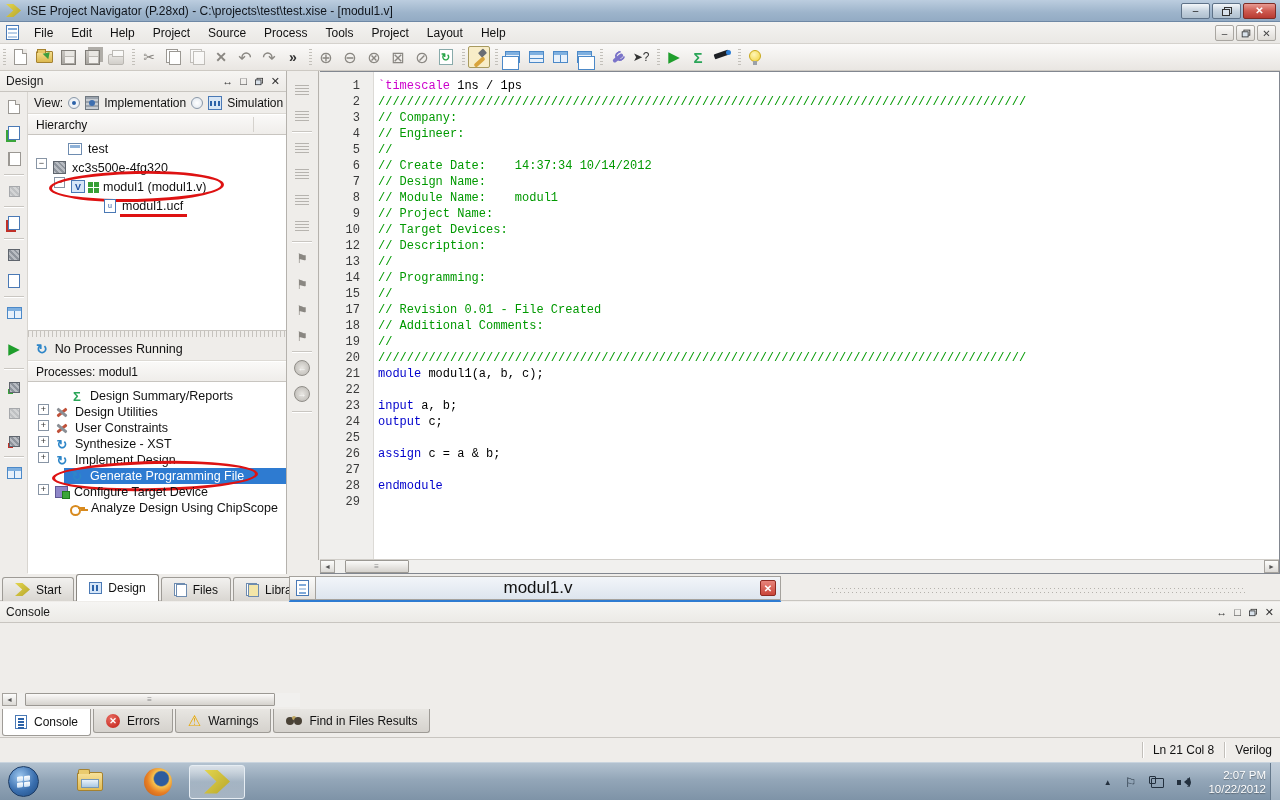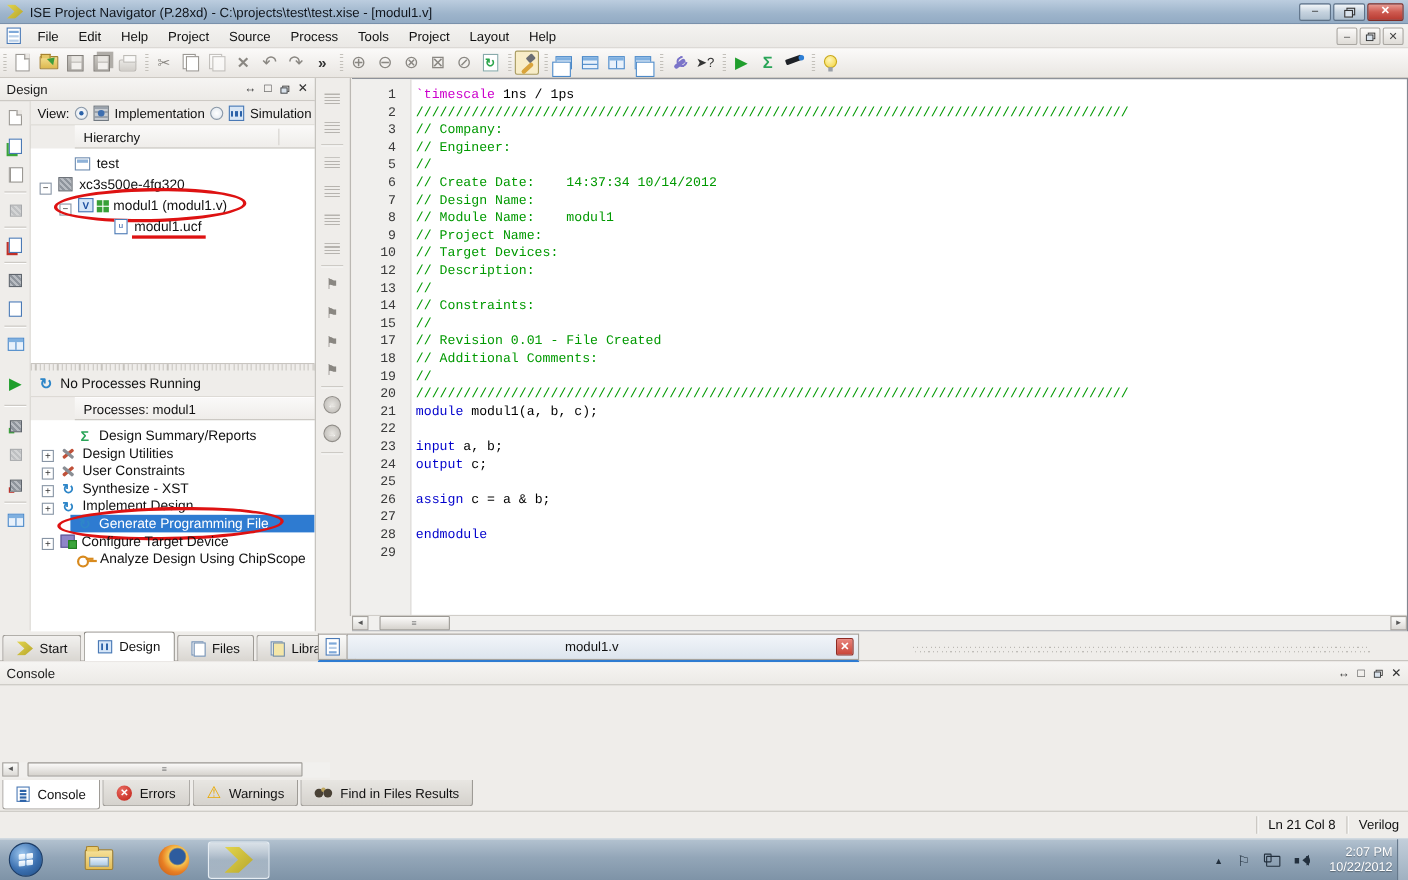--- a/index.html
+++ b/index.html
@@ -95,28 +95,28 @@
 
   .view-row{height:22px;display:flex;align-items:center;gap:5px;padding-left:6px;background:#EFEDEA;border-bottom:1px solid #DDDAD5;}
   .radio{width:12px;height:12px;border:1px solid #8A98A8;border-radius:50%;background:radial-gradient(#FFF,#DDE4EC);position:relative;}
   .radio.on::after{content:"";position:absolute;left:3px;top:3px;width:4px;height:4px;border-radius:50%;background:#2C62A8;}
   .impl-ico{width:14px;height:14px;background:repeating-linear-gradient(#9AA2AC 0 2px,#C8CDD3 2px 4px);border:1px solid #707880;position:relative;}
   .impl-ico::after{content:"";position:absolute;left:3px;top:3px;width:6px;height:6px;background:#3E6FB0;border-radius:50%;}
   .sim-ico{width:14px;height:14px;background:#D8E6F5;border:1px solid #4A79B5;position:relative;}
   .sim-ico::after{content:"";position:absolute;left:1px;top:4px;width:10px;height:5px;background:repeating-linear-gradient(90deg,#2C62A8 0 2px,transparent 2px 4px);}
 
   .subhead{height:21px;background:linear-gradient(#FAF9F8,#EFEDEA);border-bottom:1px solid #C8C5C0;border-top:1px solid #FFF;
-    display:flex;align-items:center;padding-left:8px;font-size:12px;position:relative;margin-left:40px;}
+    display:flex;align-items:center;padding-left:8px;font-size:12px;position:relative;}
   .subhead.hier::after{content:"";position:absolute;right:32px;top:2px;bottom:2px;width:1px;background:#D5D2CD;}
   .tree-area{background:#fff;border-bottom:1px solid #C8C5C0;overflow:hidden;}
   .tree-area.hier{height:196px;}
   .tree-area.proc{height:195px;}
   .h-splitter{height:6px;background:repeating-linear-gradient(90deg,#C6C3BE 0 1px,transparent 1px 4px);background-size:100% 2px;background-repeat:repeat;}
 
-  .trow{display:flex;align-items:flex-end;position:relative;}
+  .trow{display:flex;align-items:flex-start;position:relative;}
   .hier .trow{height:19px;}
   .proc .trow{height:16px;}
   .texp{width:11px;height:11px;border:1px solid #8895A5;background:#fff;color:#333;
     display:flex;align-items:center;justify-content:center;font-size:9px;line-height:1;flex:none;}
   .texp.empty{border:none;background:transparent;}
   .tcore{display:flex;align-items:center;position:relative;padding:0 3px;height:100%;}
   .trow.sel .tcore{flex:1;background:#2E7BD1;}
   .trow.sel .tlab{color:#fff;}
   .tlab{margin-left:6px;white-space:nowrap;font-size:12.5px;color:#111;position:relative;}
   .ticon{flex:none;margin-left:3px;position:relative;}
@@ -182,21 +182,21 @@
   .pages-ico{width:13px;height:14px;position:relative;}
   .pages-ico::before{content:"";position:absolute;left:0;top:0;width:9px;height:11px;background:#fff;border:1px solid #6E8CB0;}
   .pages-ico::after{content:"";position:absolute;right:0;bottom:0;width:9px;height:11px;background:#fff;border:1px solid #6E8CB0;}
   .pages-ico.lib::after{background:#F4E6A8;}
   .doc-tabbar{position:absolute;left:289px;top:2px;width:492px;height:24px;display:flex;align-items:center;}
   .doc-icon-btn{width:26px;height:24px;display:flex;align-items:center;justify-content:center;background:linear-gradient(#FBFBFA,#E4E2DE);border:1px solid #A5A29D;border-right:none;}
   .bluedoc{width:13px;height:16px;background:#fff;border:1px solid #4A79B5;position:relative;}
   .bluedoc::after{content:"";position:absolute;left:2px;top:3px;right:2px;height:2px;background:#7FA9D9;box-shadow:0 4px 0 #B9CFE8,0 8px 0 #7FA9D9;}
   .doc-tab{flex:1;height:24px;background:linear-gradient(#F2F5F9,#DDE5EE);border:1px solid #A5A29D;
     display:flex;align-items:center;position:relative;}
-  .doc-tab-label{flex:1;text-align:center;font-size:12px;}
+  .doc-tab-label{flex:1;text-align:center;font-size:17px;}
   .doc-close{width:16px;height:16px;margin-right:4px;background:linear-gradient(#E8847C,#C94539);border:1px solid #8E2A22;border-radius:2px;
     color:#fff;font-size:10px;font-weight:bold;display:flex;align-items:center;justify-content:center;}
   .doc-underline{position:absolute;left:289px;top:26px;width:492px;height:3px;background:#2E7BD1;border-radius:2px;}
   .dotted-fill{position:absolute;left:830px;top:14px;width:416px;height:5px;
     background:repeating-linear-gradient(90deg,#B5B2AD 0 1px,transparent 1px 4px),repeating-linear-gradient(90deg,#B5B2AD 0 1px,transparent 1px 4px);
     background-size:100% 1px,100% 1px;background-position:0 0,2px 4px;background-repeat:no-repeat;}
 
   
   .console-panel{position:absolute;left:0;top:602px;width:1280px;height:107px;background:#EFEDEA;}
   .console-text{position:absolute;left:2px;top:21px;right:2px;height:70px;background:#fff;border:1px solid #909090;overflow:hidden;}
@@ -643,21 +643,21 @@
             <div class="cl"><span class="ln">3</span><span class="ct"><span class="tok-cm">// Company: </span></span></div>
             <div class="cl"><span class="ln">4</span><span class="ct"><span class="tok-cm">// Engineer: </span></span></div>
             <div class="cl"><span class="ln">5</span><span class="ct"><span class="tok-cm">// </span></span></div>
             <div class="cl"><span class="ln">6</span><span class="ct"><span class="tok-cm">// Create Date:    14:37:34 10/14/2012 </span></span></div>
             <div class="cl"><span class="ln">7</span><span class="ct"><span class="tok-cm">// Design Name: </span></span></div>
             <div class="cl"><span class="ln">8</span><span class="ct"><span class="tok-cm">// Module Name:    modul1 </span></span></div>
             <div class="cl"><span class="ln">9</span><span class="ct"><span class="tok-cm">// Project Name: </span></span></div>
             <div class="cl"><span class="ln">10</span><span class="ct"><span class="tok-cm">// Target Devices: </span></span></div>
             <div class="cl"><span class="ln">12</span><span class="ct"><span class="tok-cm">// Description: </span></span></div>
             <div class="cl"><span class="ln">13</span><span class="ct"><span class="tok-cm">//</span></span></div>
-            <div class="cl"><span class="ln">14</span><span class="ct"><span class="tok-cm">// Constraints: </span></span></div>
+            <div class="cl"><span class="ln">14</span><span class="ct"><span class="tok-cm">// Programming: </span></span></div>
             <div class="cl"><span class="ln">15</span><span class="ct"><span class="tok-cm">//</span></span></div>
             <div class="cl"><span class="ln">17</span><span class="ct"><span class="tok-cm">// Revision 0.01 - File Created</span></span></div>
             <div class="cl"><span class="ln">18</span><span class="ct"><span class="tok-cm">// Additional Comments: </span></span></div>
             <div class="cl"><span class="ln">19</span><span class="ct"><span class="tok-cm">//</span></span></div>
             <div class="cl"><span class="ln">20</span><span class="ct"><span class="tok-cm">//////////////////////////////////////////////////////////////////////////////////////////</span></span></div>
             <div class="cl"><span class="ln">21</span><span class="ct"><span class="tok-kw">module</span><span class="tok-tx"> modul1(a, b, c);</span></span></div>
             <div class="cl"><span class="ln">22</span><span class="ct"></span></div>
             <div class="cl"><span class="ln">23</span><span class="ct"><span class="tok-kw">input</span><span class="tok-tx"> a, b;</span></span></div>
             <div class="cl"><span class="ln">24</span><span class="ct"><span class="tok-kw">output</span><span class="tok-tx"> c;</span></span></div>
             <div class="cl"><span class="ln">25</span><span class="ct"></span></div>

